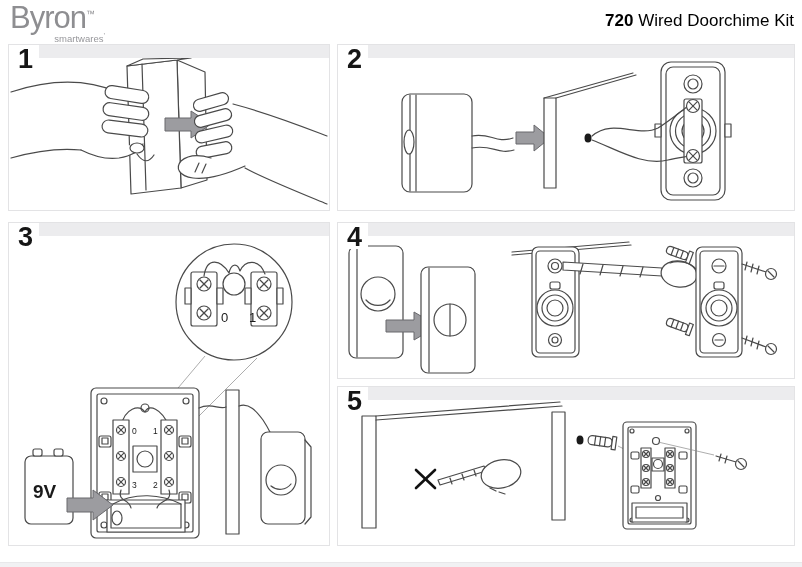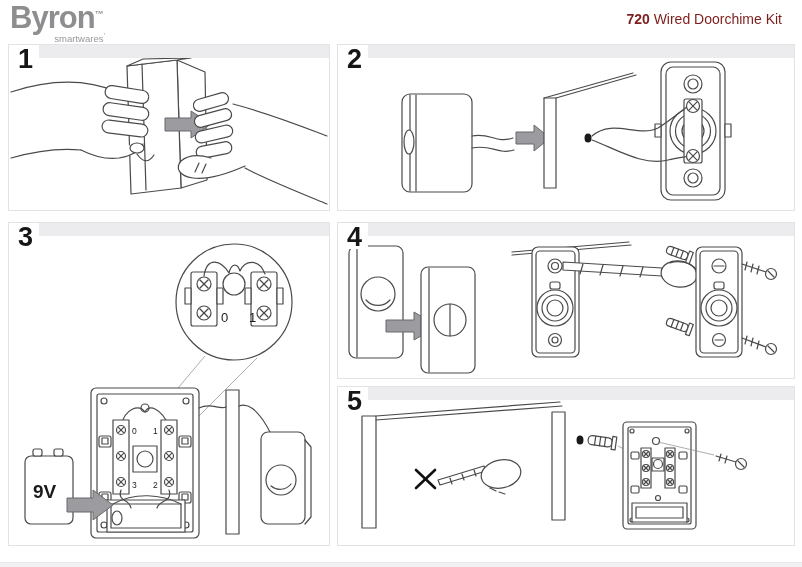--- a/index.html
+++ b/index.html
@@ -2,25 +2,25 @@
 <html><head>
 <meta charset="utf-8">
 <style>
   html,body { margin:0; padding:0; }
   body {
     width:802px; height:567px; background:#ffffff; position:relative; overflow:hidden;
     font-family:"Liberation Sans", sans-serif;
   }
   
   .brand { position:absolute; left:10px; top:2px; width:96px; }
-  .brand-name { font-size:31px; font-weight:bold; color:#8e8e91; letter-spacing:-1px; line-height:1.05; }
+  .brand-name { font-size:31px; font-weight:normal; color:#8e8e91; letter-spacing:-1px; line-height:1.05; }
   .brand-tm { font-size:9px; color:#8e8e91; vertical-align:super; letter-spacing:0; }
   .brand-sub { font-size:9.5px; color:#97979b; text-align:right; margin-top:-3px; padding-right:1px; }
   .brand-sub sup { font-size:7px; }
-  .doc-title { position:absolute; right:20px; top:11px; font-size:14px; color:#7f1d1d; }
+  .doc-title { position:absolute; right:8px; top:11px; font-size:17px; color:#000000; }
   .doc-title b { font-weight:bold; }
   
   .panel { position:absolute; border:1px solid #e3e3e5; background:#fff; box-sizing:border-box; }
   .panel-head { display:flex; align-items:flex-start; height:13px; }
   .step-num { font-size:27px; font-weight:bold; color:#161616; line-height:0.9; padding:2px 6px 0 9px; background:#fff; z-index:2; }
   .head-bar { flex:1; height:13px; background:#ececee; }
   .art { position:absolute; left:0; }
   
   .ln   { fill:none; stroke:#4a4a4a; stroke-width:1.2; stroke-linecap:round; stroke-linejoin:round; }
   .fw   { fill:#ffffff; stroke:#4a4a4a; stroke-width:1.2; stroke-linecap:round; stroke-linejoin:round; }

